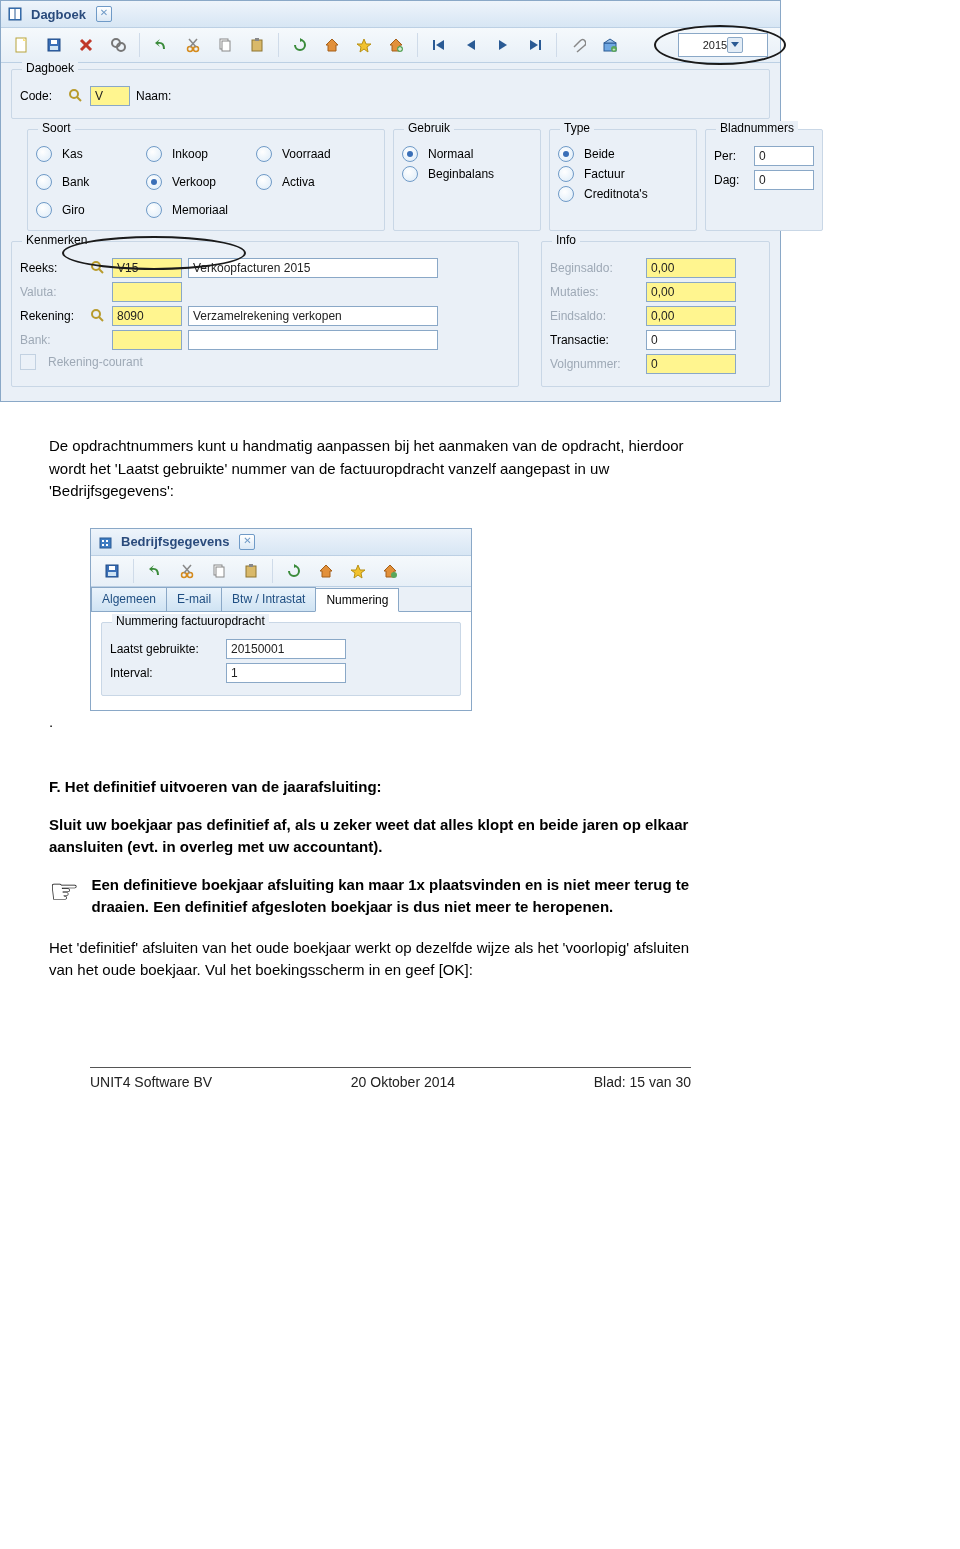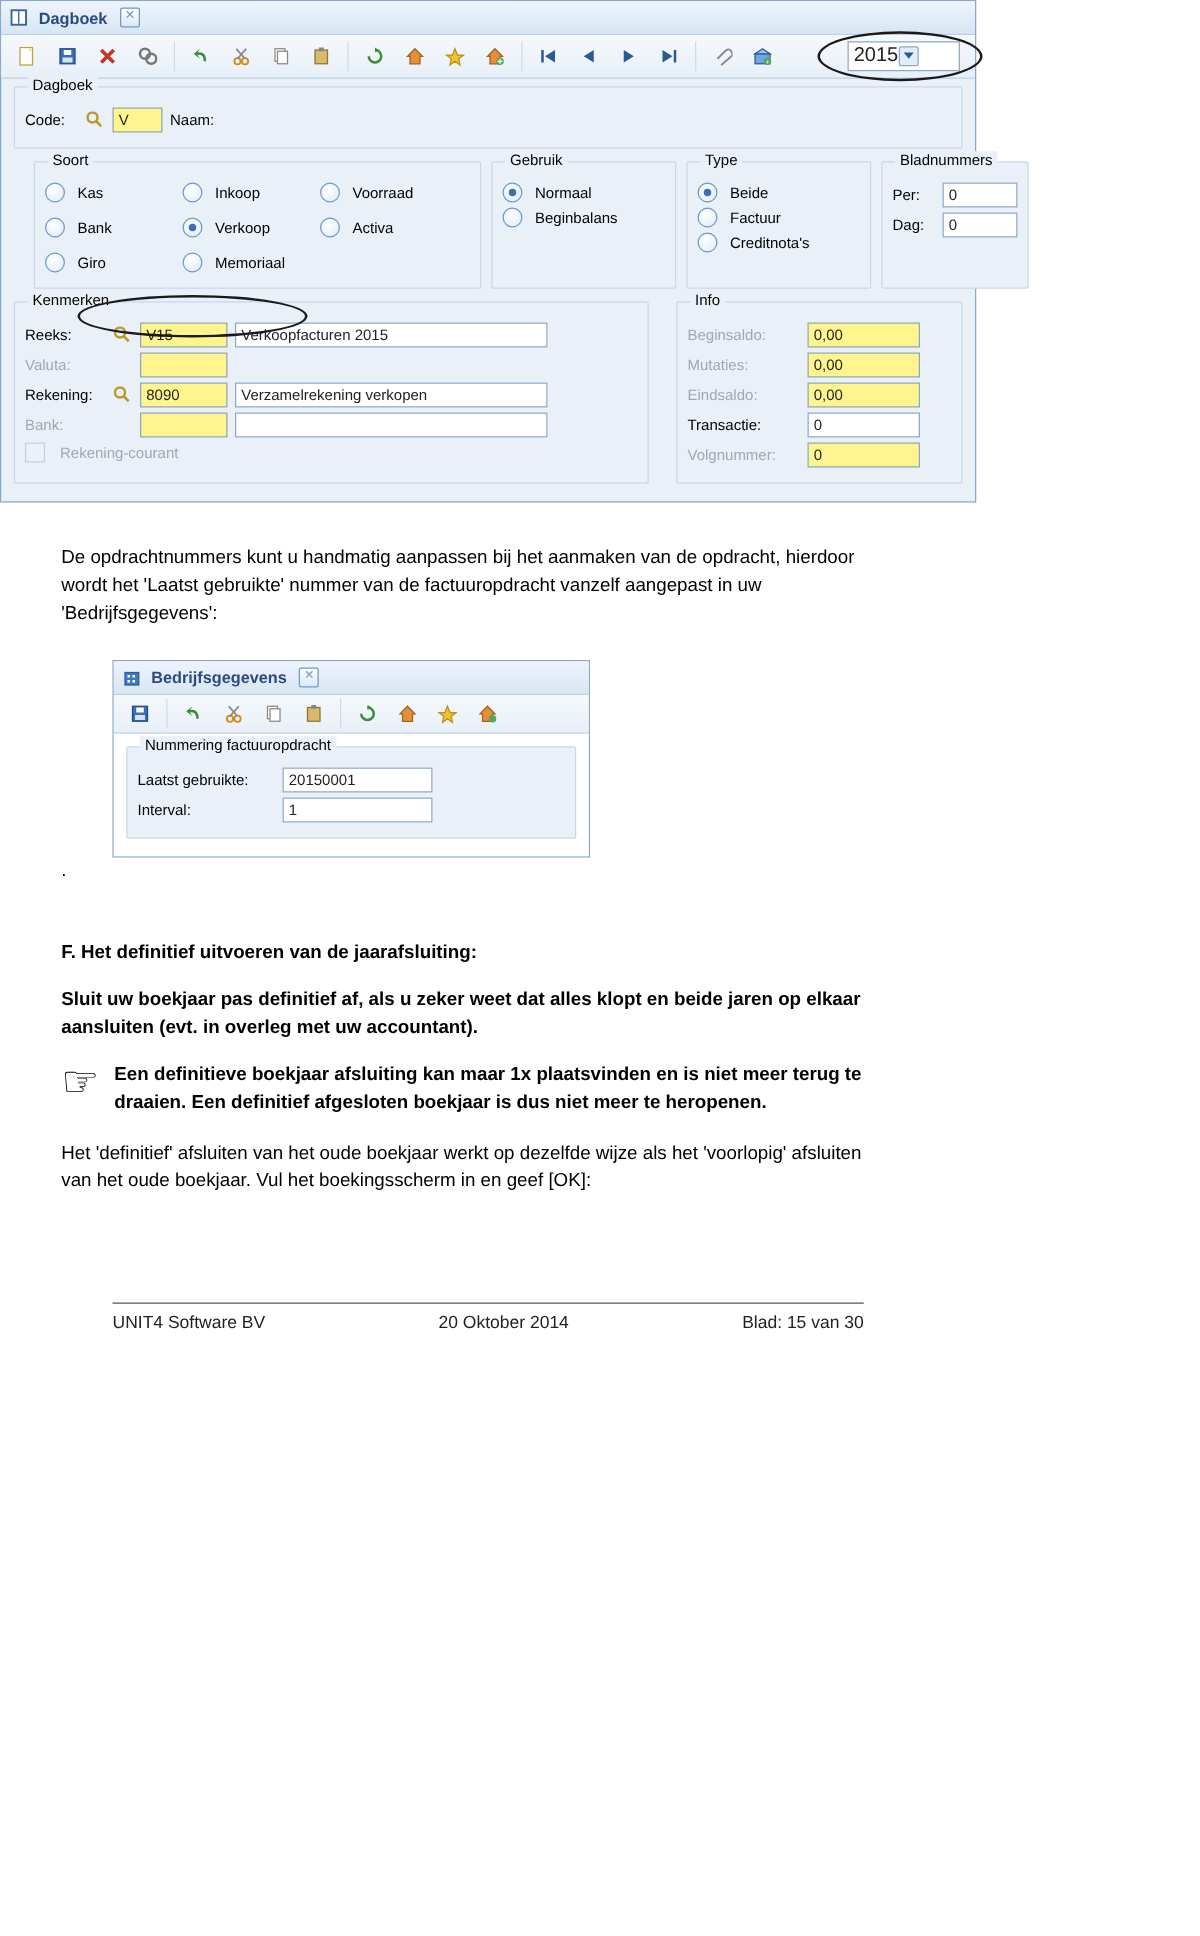--- a/index.html
+++ b/index.html
@@ -66,23 +66,23 @@
   }
   .year-oval {
     position: relative;
     margin-left: 8px;
     padding: 2px 6px;
   }
   .year-select {
     width: 80px; height:22px;
     border:1px solid #8aa8c7;
     background:#fff;
-    display:flex;align-items:center;justify-content:flex-start;
+    display:flex;align-items:center;justify-content:center;
     padding:0 4px;
-    font-size:16px;
+    font-size:11px;
     color:#222;
   }
   .year-select .dd {
     width:14px;height:14px;background:#e3edf7;border:1px solid #8aa8c7;border-radius:2px;
     display:flex;align-items:center;justify-content:center;
   }
   .oval-mark {
     position:absolute;
     border:2px solid #1a1a1a;
     border-radius:50%;
@@ -550,20 +550,26 @@
             <polygon points="8,2 10,7 15,7 11,10 12,15 8,12 4,15 5,10 1,7 6,7" fill="#f2c22e" stroke="#b89115"></polygon>
           </svg>
         </span>
       <span class="tbtn">
           <svg width="16" height="16">
             <polygon points="8,2 14,8 12,8 12,14 4,14 4,8 2,8" fill="#e2903a" stroke="#a55f18"></polygon>
             <circle cx="12" cy="12" r="3" fill="#5aa65a"></circle>
           </svg>
         </span>
     </div>
+    <div class="tabs">
+      <div class="tab">Algemeen</div>
+      <div class="tab">E-mail</div>
+      <div class="tab">Btw / Intrastat</div>
+      <div class="tab active">Nummering</div>
+    </div>
     <div class="w2body">
       <div class="group">
         <span class="group-title">Nummering factuuropdracht</span>
         <div class="row">
             <span class="lbl" style="width:110px">Laatst gebruikte:</span>
             <div class="fakeinput" style="width:120px">20150001</div>
           </div>
         <div class="row">
             <span class="lbl" style="width:110px">Interval:</span>
             <div class="fakeinput" style="width:120px">1</div>

